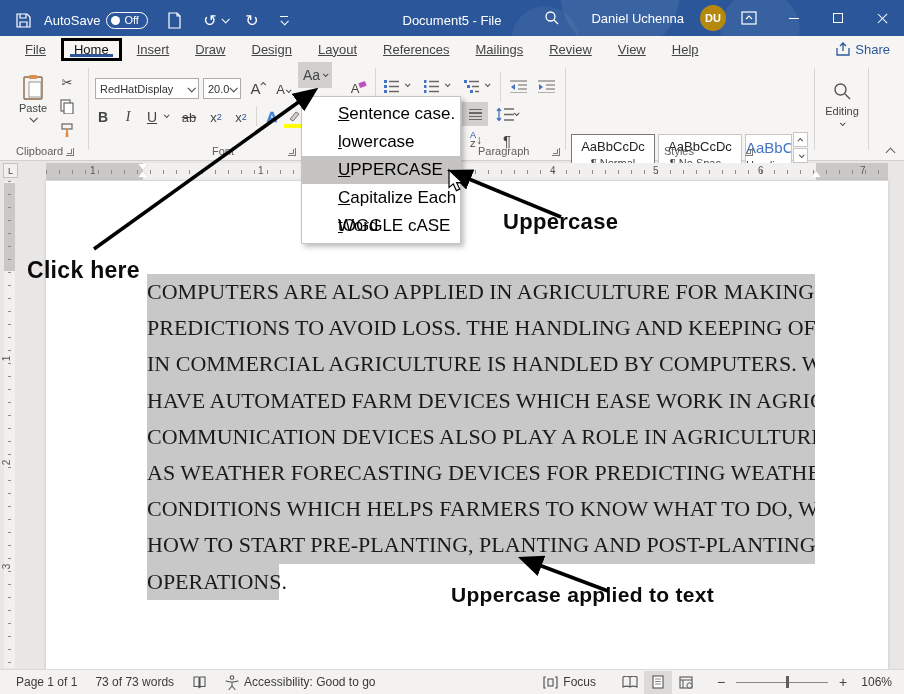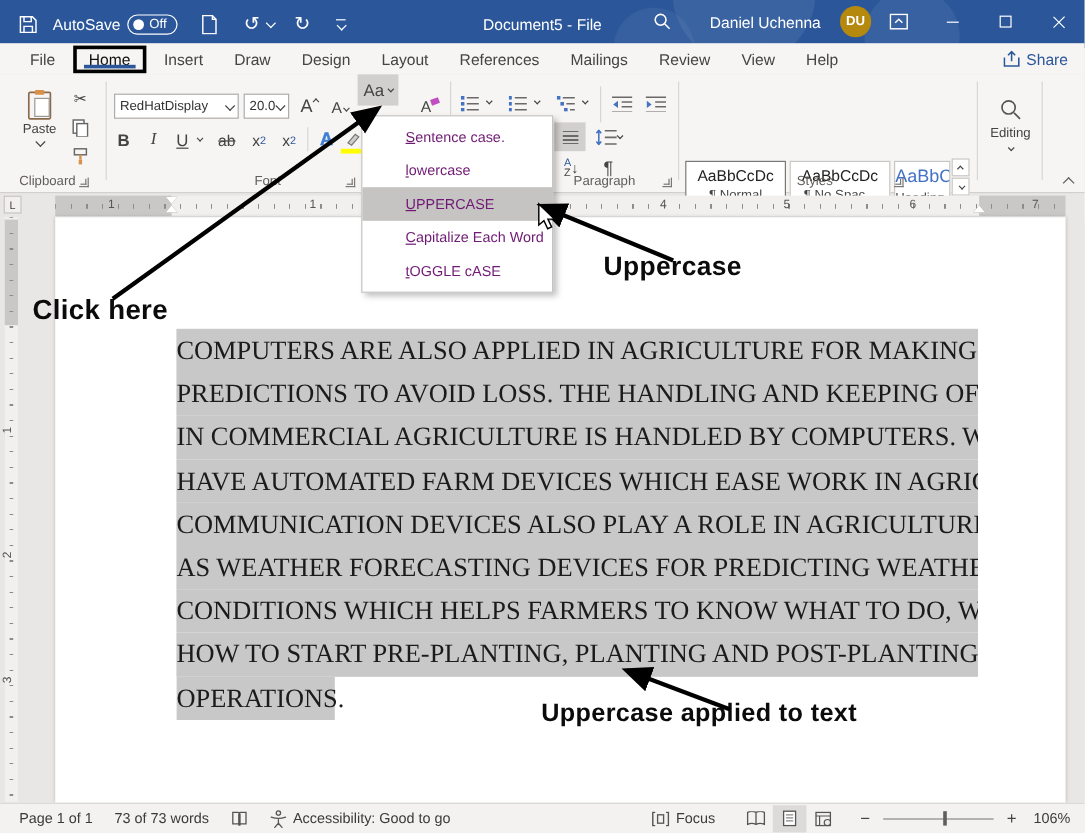--- a/index.html
+++ b/index.html
@@ -25,21 +25,21 @@
   .avatar { width:26px; height:26px; border-radius:50%; background:#b5880e; color:#fff; display:flex; align-items:center; justify-content:center; font-size:11px; font-weight:bold; margin:0 10px; }
   .winbtn { width:44px; height:36px; display:flex; align-items:center; justify-content:center; }
   .min-glyph { width:10px; border-top:1.2px solid #fff; display:block; }
   .max-glyph { width:10px; height:10px; border:1.2px solid #fff; display:block; }
   .x-glyph { position:relative; width:11px; height:11px; display:block; }
   .x-glyph::before,.x-glyph::after { content:""; position:absolute; left:5px; top:-1px; width:1.3px; height:13px; background:#fff; }
   .x-glyph::before { transform:rotate(45deg);} .x-glyph::after { transform:rotate(-45deg);}
 
   
   .tabrow { position:absolute; left:0; top:36px; width:904px; height:26px; background:#f6f5f3; display:flex; align-items:center; font-size:13px; color:#444; }
-  .tab { padding:4px 13px; cursor:default; }
+  .tab { padding:4px 13px; cursor:default;text-decoration:underline; }
   .tab-home { position:relative; border:3px solid #000; padding:1px 10px; margin:0 2px; color:#111; }
   .tab-home .underline { position:absolute; left:6px; right:6px; bottom:1px; height:3px; background:#2b579a; }
   .share-btn { margin-left:auto; margin-right:14px; color:#2b579a; display:flex; align-items:center; gap:5px; }
 
   
   .ribbon { position:absolute; left:0; top:62px; width:904px; height:99px; background:#f6f5f3; border-bottom:1px solid #d2d0ce; font-size:11px; color:#444; }
   .rdiv { position:absolute; top:6px; bottom:10px; width:1px; background:#d8d6d4; }
   .grp-label { position:absolute; bottom:3px; font-size:11px; color:#605e5c; }
   .launcher { position:absolute; bottom:4px; width:8px; height:8px; border-right:1.2px solid #7a7876; border-bottom:1.2px solid #7a7876; }
   .launcher::after { content:""; position:absolute; right:1px; bottom:1px; width:4px; height:4px; border-right:1.2px solid #7a7876; border-bottom:1.2px solid #7a7876; transform:rotate(0deg); }
@@ -79,21 +79,21 @@
   
   .docarea { position:absolute; left:0; top:181px; width:904px; height:488px; background:#e9e7e5; }
   .page { position:absolute; left:46px; top:0; width:842px; height:488px; background:#fff; box-shadow:0 0 3px rgba(0,0,0,.18); }
   .sel-text { position:absolute; left:101px; top:93px; width:668px; font-family:"Liberation Serif", serif; font-size:22px; color:#1b1b1b; }
   .dline { height:36.2px; line-height:36.2px; background:#c8c8c8; text-align:justify; text-align-last:justify; overflow:hidden; white-space:nowrap; }
   .dline.last { background:none; text-align:left; text-align-last:left; }
   .dline.last span { display:inline-block; background:#c8c8c8; width:132px; height:45px; line-height:36px; }
 
   
   .case-menu { position:absolute; left:301px; top:96px; width:160px; background:#fff; border:1px solid #c6c4c2; box-shadow:3px 3px 5px rgba(0,0,0,.25); padding:3px 0; z-index:30; }
-  .case-item { height:28px; line-height:28px; padding-left:36px; font-size:12px; color:#701a75; }
+  .case-item { height:28px; line-height:28px; padding-left:36px; font-size:17px; color:#000000; }
   .case-item.hot { background:#c6c4c2; }
   .case-item .u1 { text-decoration:underline; }
 
   
   .annot { position:absolute; font-weight:800; color:#0b0b0b; letter-spacing:.3px; z-index:40; }
   .overlay { position:absolute; left:0; top:0; width:904px; height:694px; z-index:50; pointer-events:none; }
 
   
   .statusbar { position:absolute; left:0; top:669px; width:904px; height:25px; background:#f3f2f1; border-top:1px solid #dcdad8; display:flex; align-items:center; font-size:12px; color:#3b3a39; }
   .sb-item { display:flex; align-items:center; gap:5px; margin-left:18px; }
@@ -409,21 +409,21 @@
   </div>
 
   <div class="case-menu">
     <div class="case-item"><span class="u1">S</span><span>entence case.</span></div>
     <div class="case-item"><span class="u1">l</span><span>owercase</span></div>
     <div class="case-item hot"><span class="u1">U</span><span>PPERCASE</span></div>
     <div class="case-item"><span class="u1">C</span><span>apitalize Each Word</span></div>
     <div class="case-item"><span class="u1">t</span><span>OGGLE cASE</span></div>
   </div>
 
-  <div class="annot" style="left:27px; top:245px; font-size:23px">Click here</div>
+  <div class="annot" style="left:27px; top:257px; font-size:23px">Click here</div>
   <div class="annot" style="left:503px; top:209px; font-size:22px">Uppercase</div>
   <div class="annot" style="left:451px; top:583px; font-size:21px">Uppercase applied to text</div>
 
   <svg class="overlay">
     <defs>
       <marker id="ah" markerWidth="8" markerHeight="8" refX="5.5" refY="3" orient="auto">
         <polygon points="0,0 7,3 0,6" fill="#000"></polygon>
       </marker>
     </defs>
     <line x1="94" y1="249" x2="314" y2="91" stroke="#000" stroke-width="3.6" marker-end="url(#ah)"></line>

